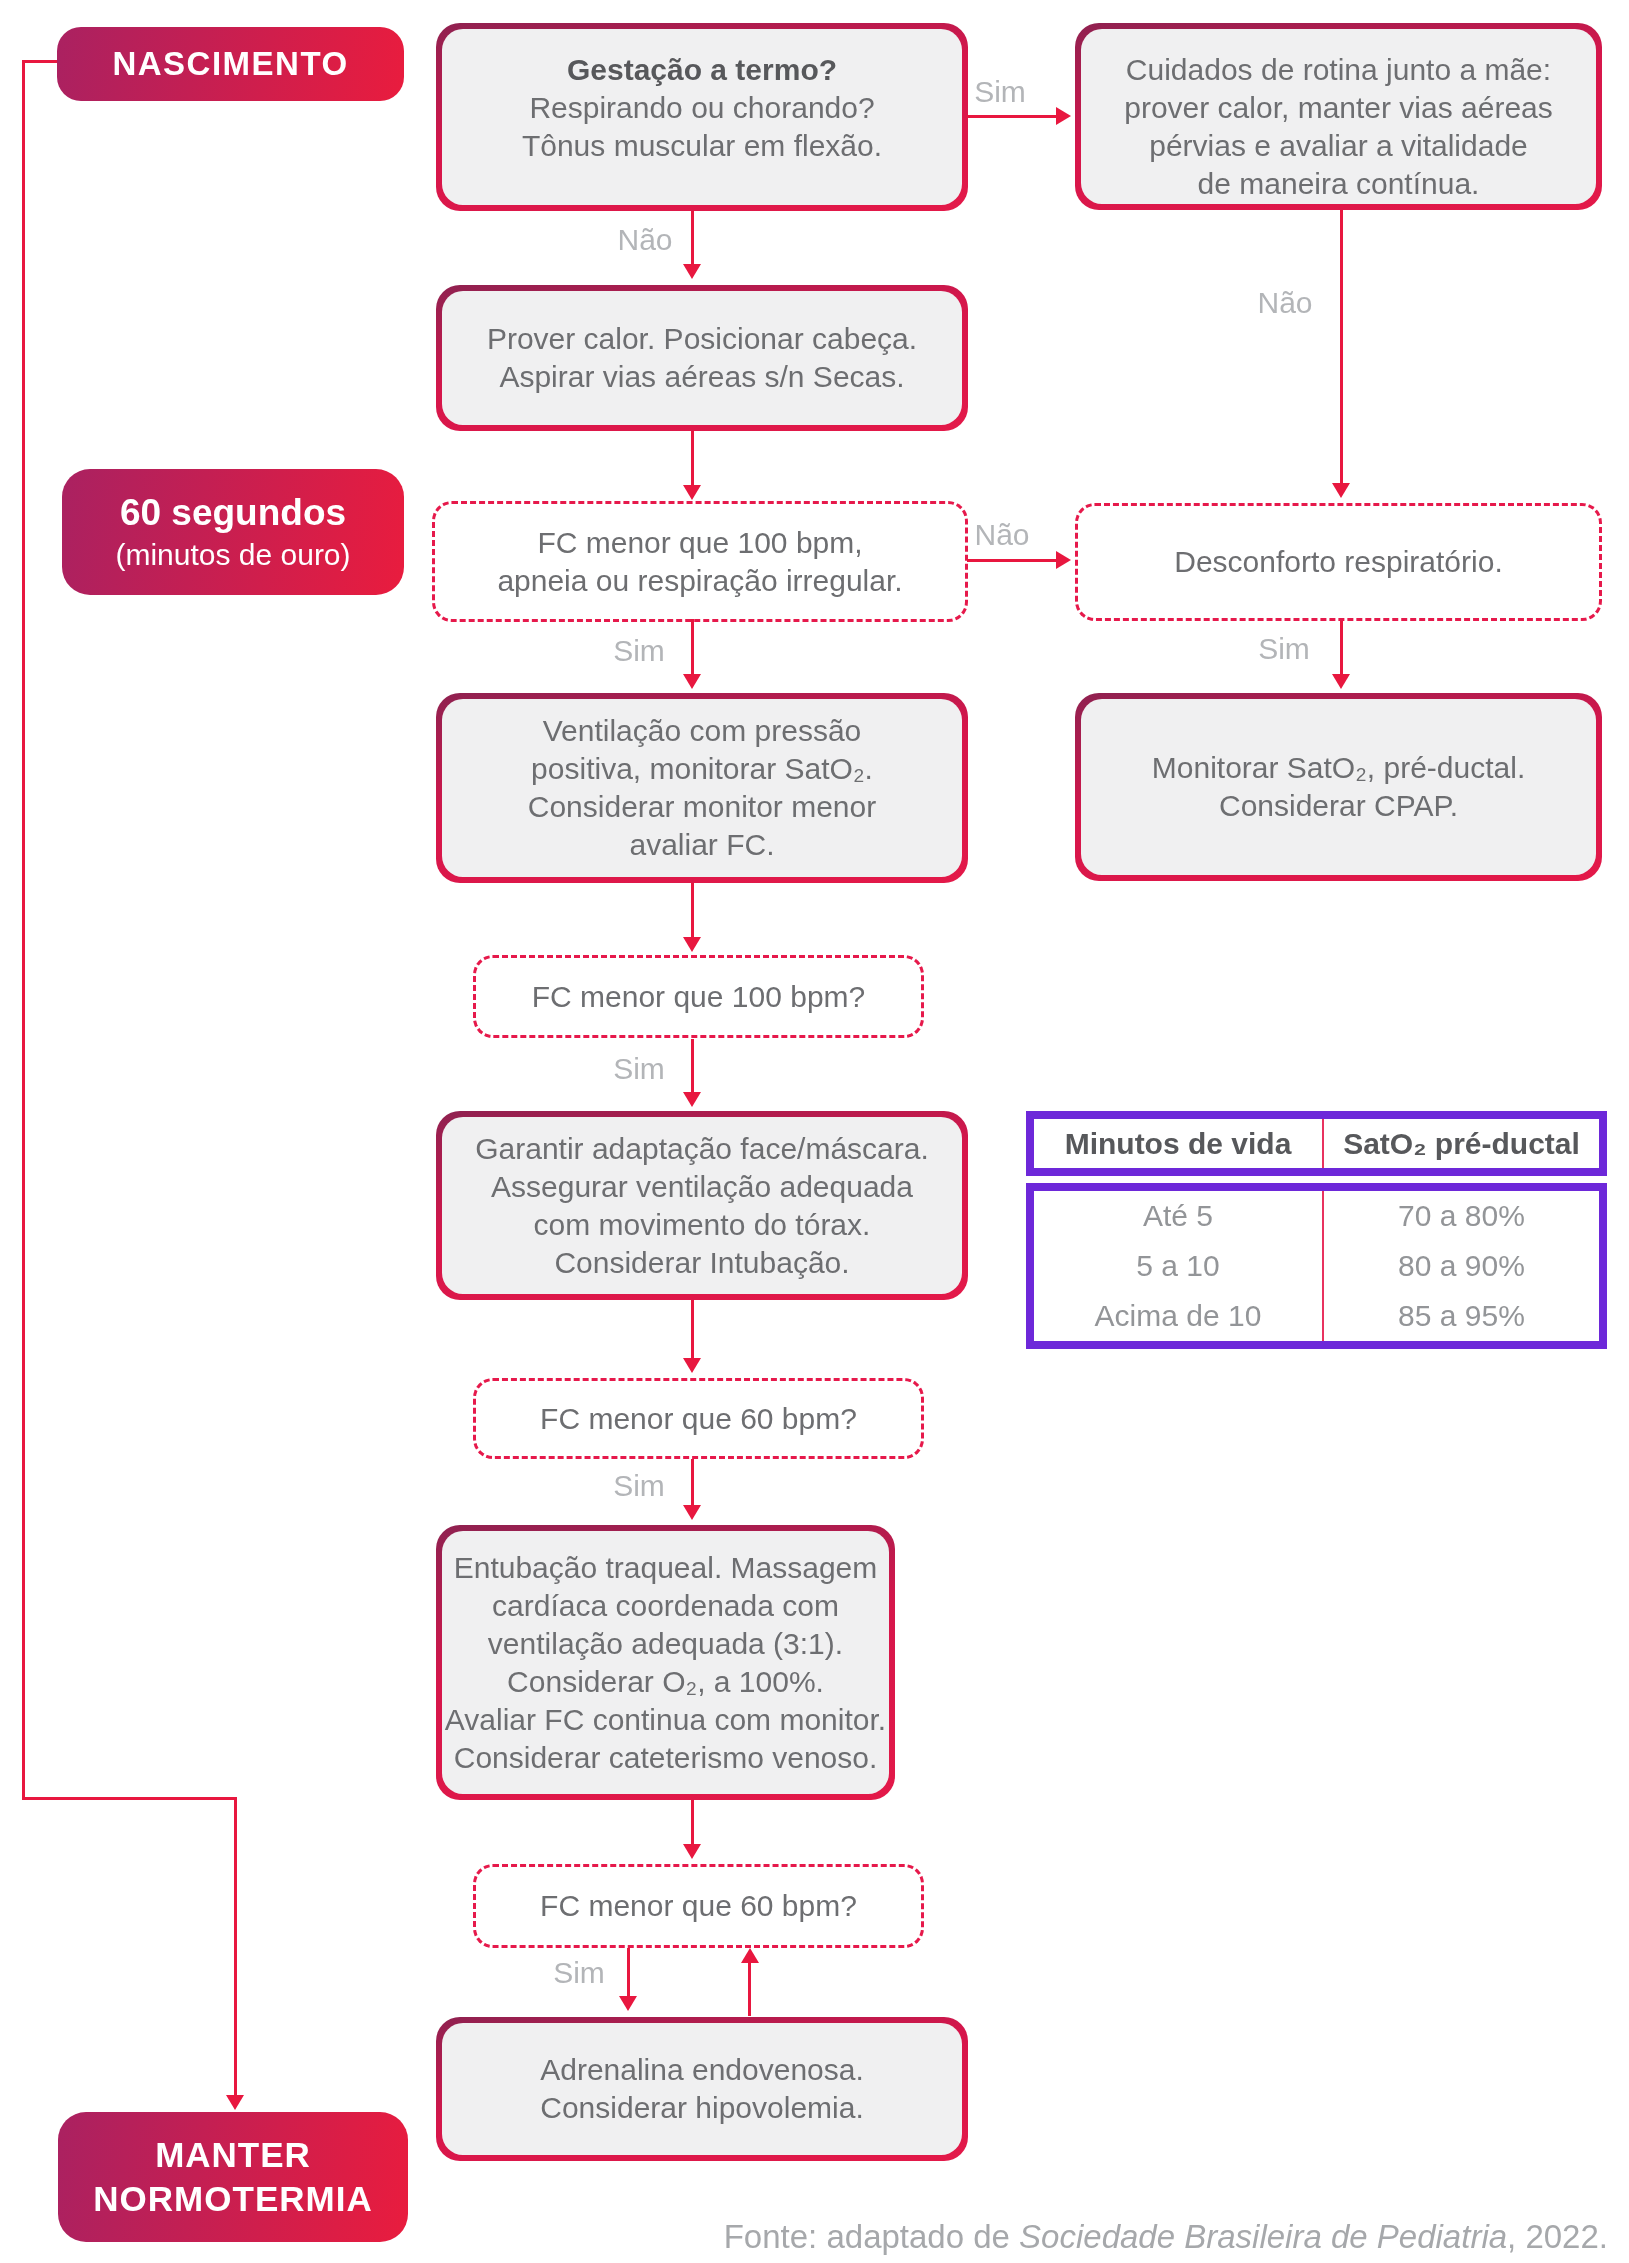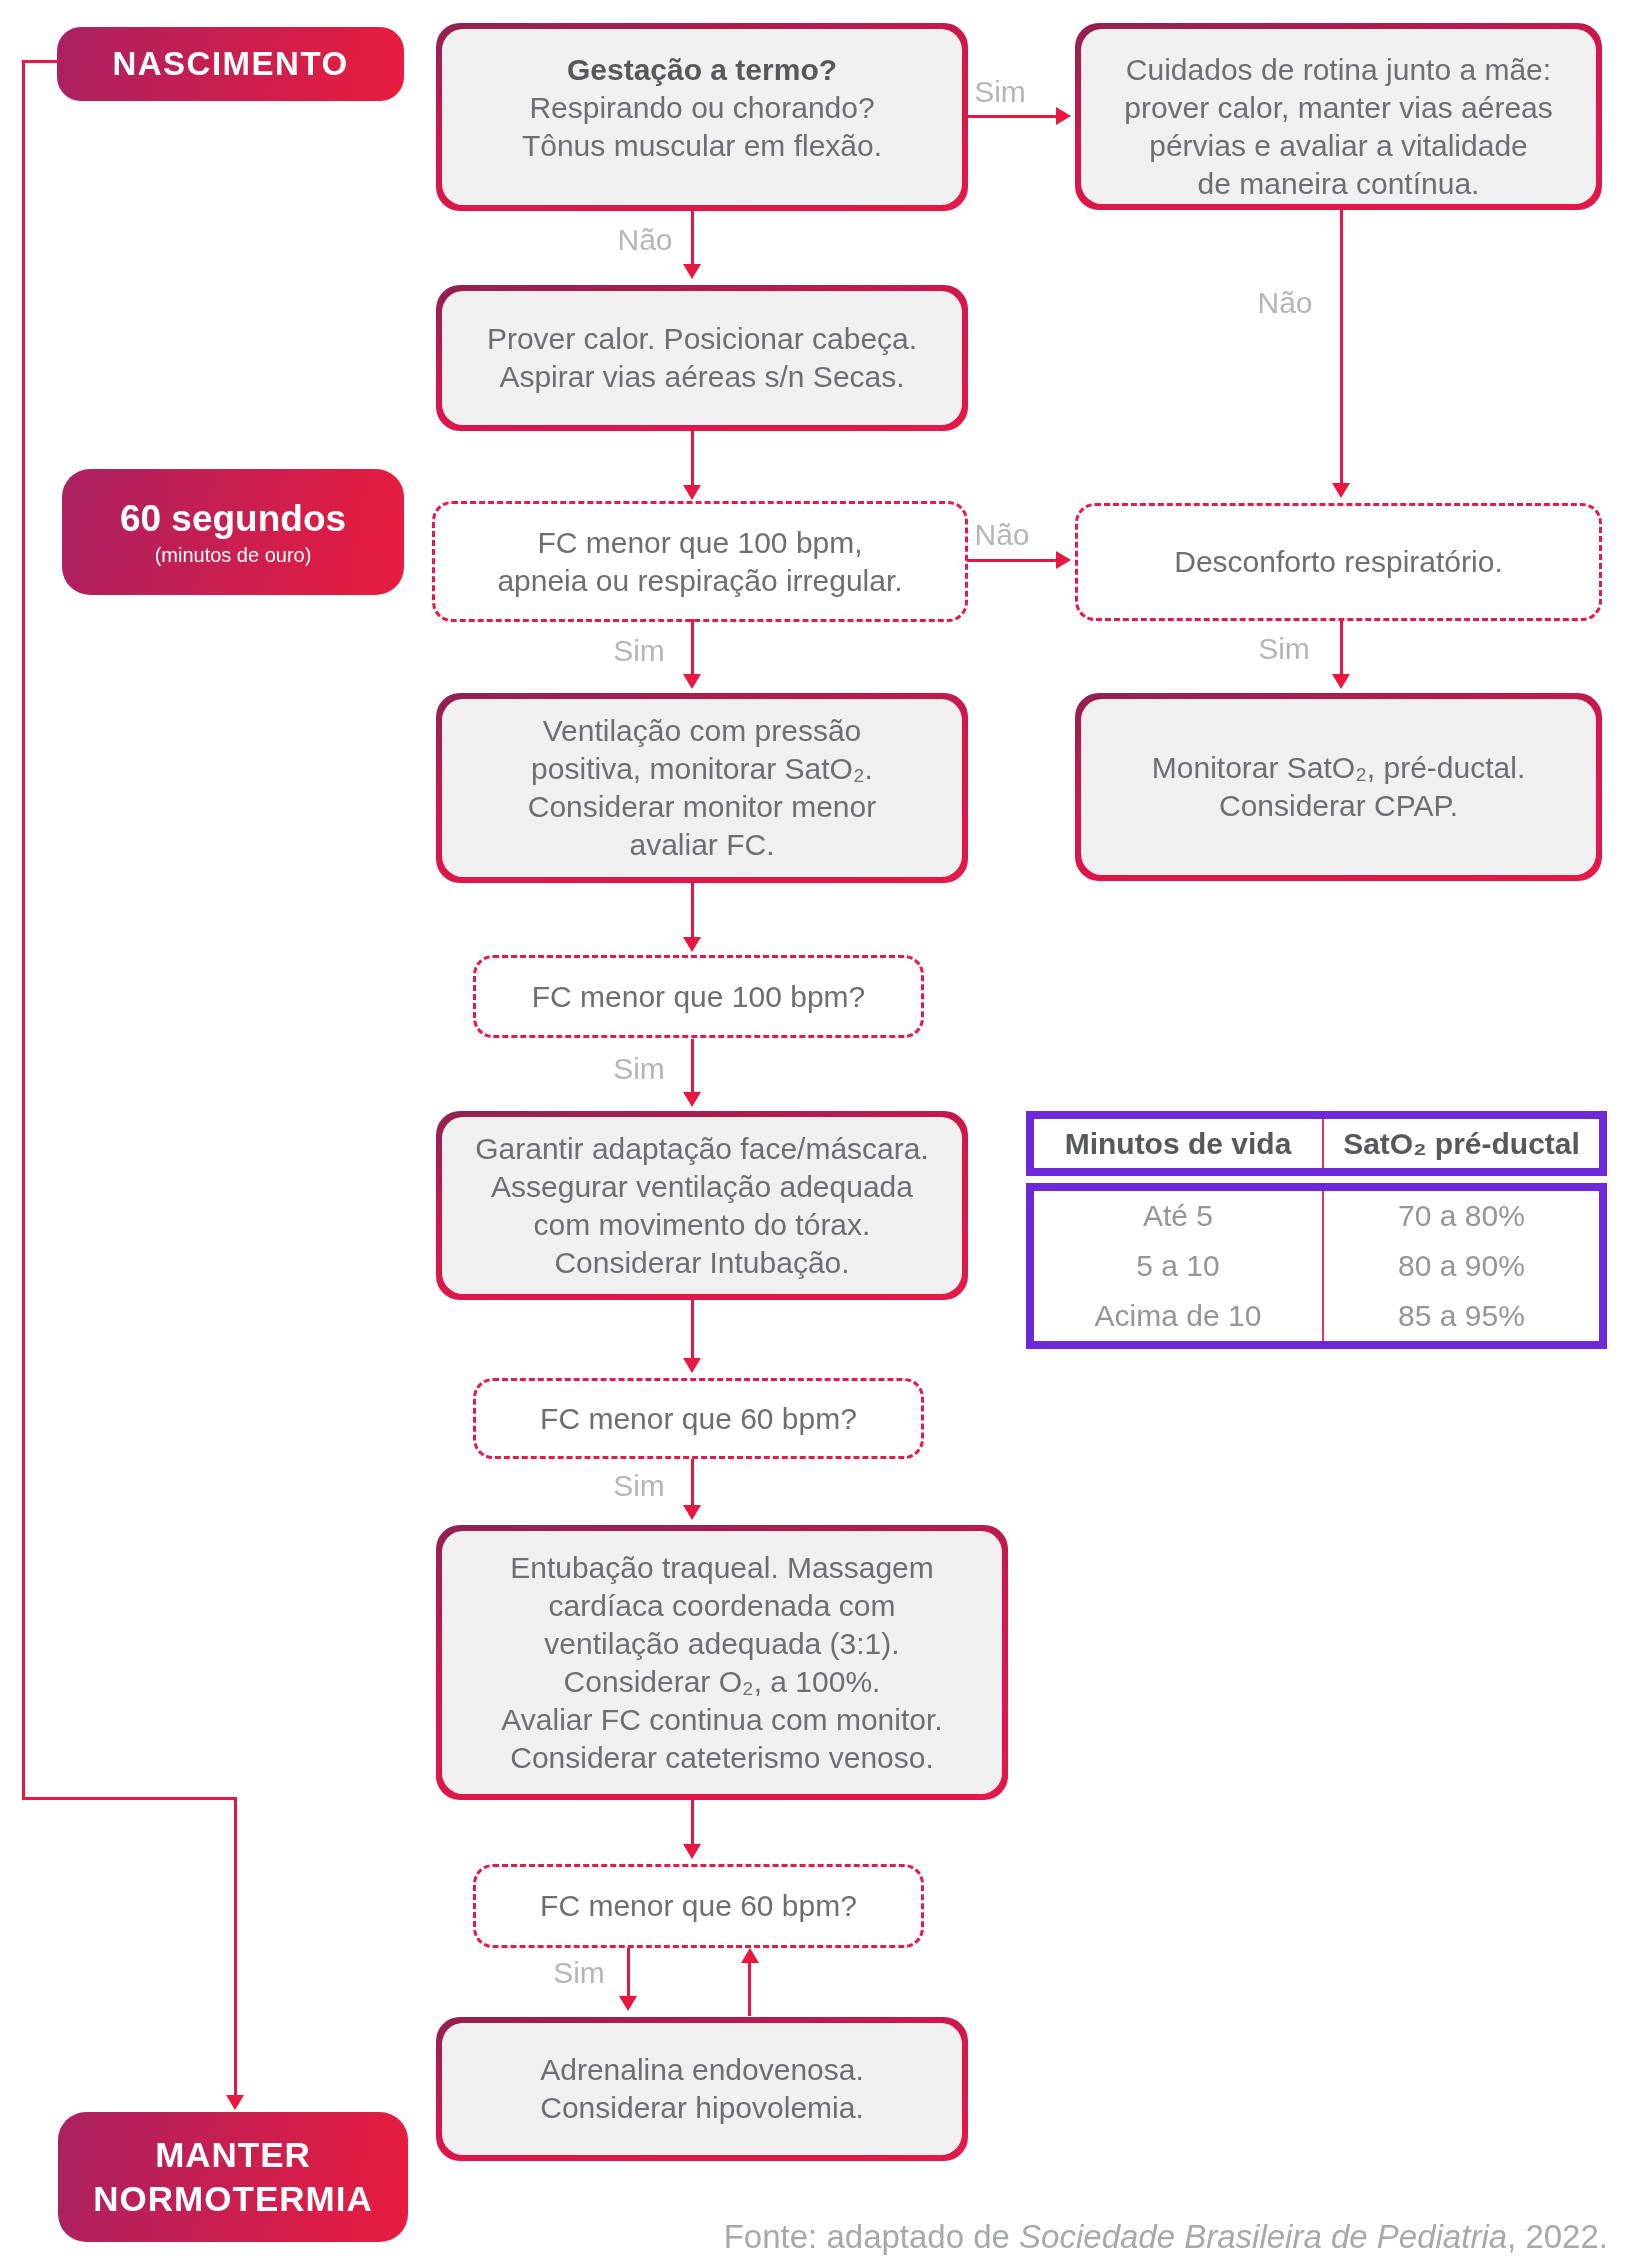--- a/index.html
+++ b/index.html
@@ -59,21 +59,21 @@
   <div class="hline" style="left:22px;top:1797px;width:215px;"></div>
   <div class="vline" style="left:234px;top:1797px;height:300px;"></div>
   <div class="ah-down" style="left:226px;top:2095px;"></div>
 
   <div class="badge" style="left:57px;top:27px;width:347px;height:74px;font-size:33px;letter-spacing:1.5px;">
     <div>NASCIMENTO</div>
   </div>
 
   <div class="badge" style="left:62px;top:469px;width:342px;height:126px;border-radius:28px;">
     <div style="font-size:37px;">60 segundos</div>
-    <div class="sub" style="font-size:20px;margin-top:4px;">(minutos de ouro)</div>
+    <div class="sub" style="font-size:30px;margin-top:4px;">(minutos de ouro)</div>
   </div>
 
   <div class="badge" style="left:58px;top:2112px;width:350px;height:130px;border-radius:28px;font-size:35px;letter-spacing:1px;line-height:44px;">
     <div>MANTER</div>
     <div>NORMOTERMIA</div>
   </div>
 
   <div class="gbox topalign" style="left:436px;top:23px;width:532px;height:188px;">
     <div class="inner">
       <div class="btitle">Gestação a termo?</div>
@@ -195,21 +195,21 @@
   <div class="ah-down" style="left:683px;top:1358px;"></div>
 
   <div class="dashed" style="left:473px;top:1378px;width:451px;height:81px;">
     <div>FC menor que 60 bpm?</div>
   </div>
 
   <div class="vline" style="left:691px;top:1459px;height:48px;"></div>
   <div class="ah-down" style="left:683px;top:1505px;"></div>
   <div class="lbl" style="left:639px;top:1486px;">Sim</div>
 
-  <div class="gbox" style="left:436px;top:1525px;width:572px;height:275px;">
+  <div class="gbox" style="left:436px;top:1525px;width:459px;height:275px;">
     <div class="inner">
       <div>Entubação traqueal. Massagem</div>
       <div>cardíaca coordenada com</div>
       <div>ventilação adequada (3:1).</div>
       <div>Considerar O₂, a 100%.</div>
       <div>Avaliar FC continua com monitor.</div>
       <div>Considerar cateterismo venoso.</div>
     </div>
   </div>
 

